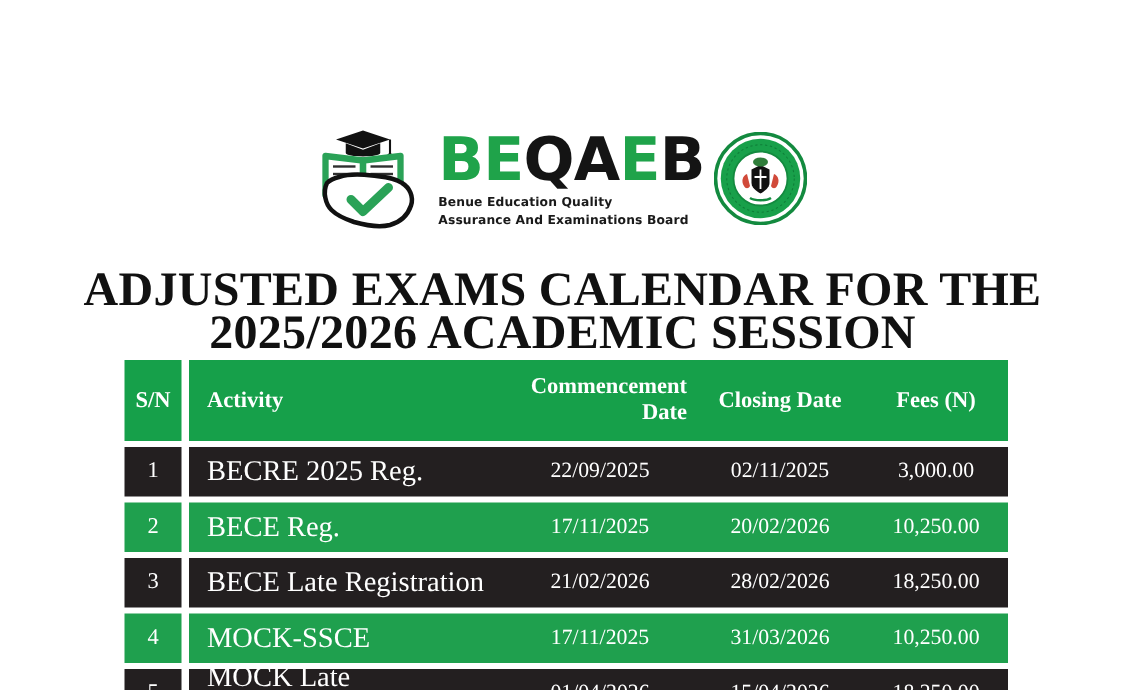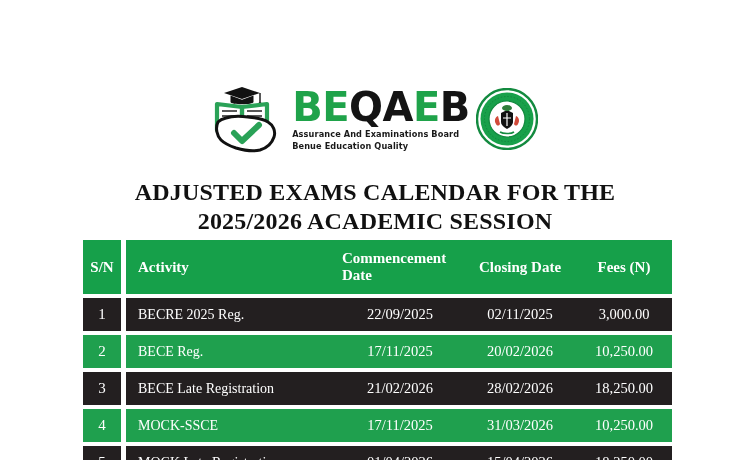--- a/index.html
+++ b/index.html
@@ -76,21 +76,21 @@
 
   
   .doc-title {
     position: absolute;
     left: 0;
     top: 178px;
     width: 750px;
     text-align: center;
     font-family: "Liberation Serif", serif;
     font-weight: bold;
-    font-size: 24px;
+    font-size: 32px;
     line-height: 29px;
     color: #111111;
     letter-spacing: 0.2px;
   }
   .doc-title .line2 { display: block; }
 
   
   .cal-table {
     position: absolute;
     left: 83px;
@@ -149,28 +149,28 @@
     background: #16a04a;
     font-weight: bold;
     font-size: 15px;
     height: 54px;
   }
   .header-row .c-sn { align-items: center; }
   .header-row .c-comm {
     text-align: center;
     line-height: 17px;
   }
-  .header-row .c-comm span { display: block; width: 100%; text-align: left; }
+  .header-row .c-comm span { display: block; width: 100%; text-align: right; }
 
   
   .body-row .cell { height: 33px; }
   .body-row.dark .cell { background: #231f20; }
   .body-row.green .cell { background: #1fa04e; }
   .body-row .c-sn { font-size: 15px; }
-  .body-row .c-activity { font-size: 14px; }
+  .body-row .c-activity { font-size: 19px; }
   .body-row .c-comm,
   .body-row .c-close,
   .body-row .c-fees { font-size: 14.5px; }
 </style>
 </head>
 <body>
 
 <div id="page">
 
   <div class="logo-band">
@@ -198,22 +198,22 @@
           <path d="M6,40 C3,46 5,54 9,58 C13,62 18,64 24,66 C31,68 40,70 48,68
                    C55,66 60,61 62,55 C64,49 61,43 56,40 C50,36 43,36 36,35
                    C28,34 20,34 14,36 C10,37 8,38 6,40 Z" fill="#ffffff" stroke="#111111" stroke-width="3" stroke-linejoin="round"></path>
           <polyline points="22,51 30,59 47,43" fill="none" stroke="#2aa257" stroke-width="6" stroke-linecap="round" stroke-linejoin="round"></polyline>
         </g>
       </svg>
     </div>
 
     <div class="logo-wordmark">
       <div class="wordmark-text"><span class="wm-g">BE</span><span class="wm-k">QA</span><span class="wm-g">E</span><span class="wm-k">B</span></div>
+      <div class="wordmark-sub">Benue Education Quality</div>
       <div class="wordmark-sub">Assurance And Examinations Board</div>
-      <div class="wordmark-sub">Benue Education Quality</div>
     </div>
 
     <div class="seal">
       <svg viewBox="0 0 62 62" width="62" height="62" aria-hidden="true">
         <circle cx="31" cy="31" r="30" fill="#ffffff" stroke="#138a3f" stroke-width="2.4"></circle>
         <circle cx="31" cy="31" r="26.5" fill="#18a04a"></circle>
         <circle cx="31" cy="31" r="18" fill="#ffffff"></circle>
         <circle cx="31" cy="31" r="18" fill="none" stroke="#138a3f" stroke-width="1.2"></circle>
 
         <path d="M31,22 L37,25 L37,34 C37,38 31,41 31,41 C31,41 25,38 25,34 L25,25 Z" fill="#111111"></path>

